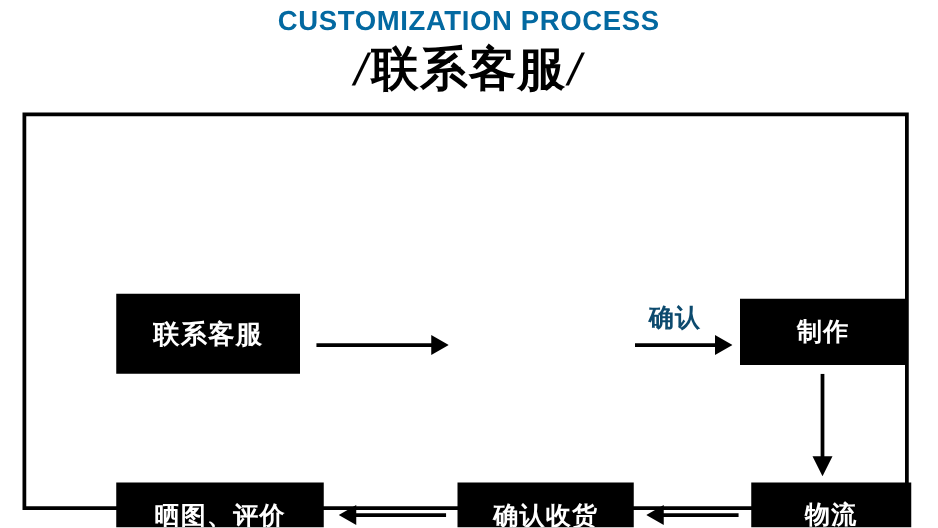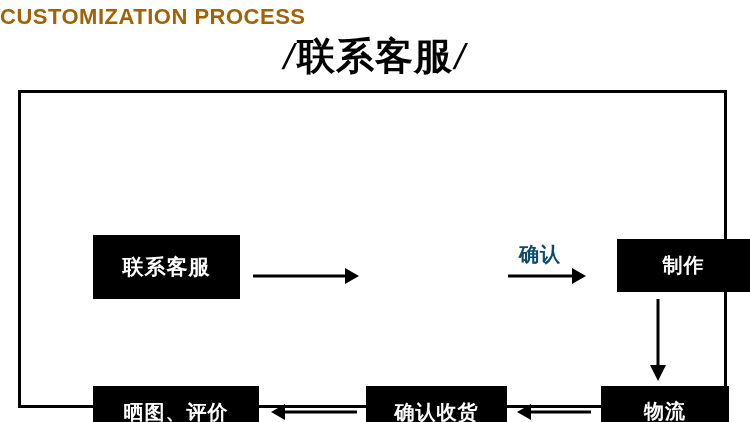--- a/index.html
+++ b/index.html
@@ -17,24 +17,25 @@
     background: #ffffff;
     overflow: hidden;
   }
 
   
   .title-en {
     position: absolute;
     left: 0;
     top: 3px;
     width: 750px;
+    text-align: center;
     font-size: 22px;
     font-weight: 600;
     letter-spacing: 0.5px;
-    color: #a16207;
+    color: #0369a1;
     line-height: 28px;
     white-space: nowrap;
   }
   .title-cn {
     position: absolute;
     left: 0;
     top: 33px;
     width: 750px;
     text-align: center;
     font-size: 38px;
@@ -73,21 +74,21 @@
     align-items: center;
     justify-content: center;
     font-weight: 700;
     letter-spacing: 1px;
     box-sizing: border-box;
     text-align: right;
     font-family: "Liberation Sans", "DejaVu Sans", sans-serif;
   }
   #box-contact      { left: 72px;  top: 142px; width: 147px; height: 64px;  font-size: 21px; }
   #box-size-style   { left: 347px; top: 123px; width: 132px; height: 96px;  font-size: 21px; }
-  #box-production   { left: 571px; top: 146px; width: 133px; height: 53px;  font-size: 20px; margin-left: 25px; }
+  #box-production   { left: 571px; top: 146px; width: 133px; height: 53px;  font-size: 20px; }
   #box-logistics    { left: 580px; top: 293px; width: 128px; height: 51px;  font-size: 20px; }
   #box-confirm-recv { left: 345px; top: 293px; width: 141px; height: 52px;  font-size: 20px; }
   #box-review       { left: 72px;  top: 293px; width: 166px; height: 53px;  font-size: 20px; }
 
   
   .arrow {
     position: absolute;
   }
   .arrow-h {
     height: 18px;

